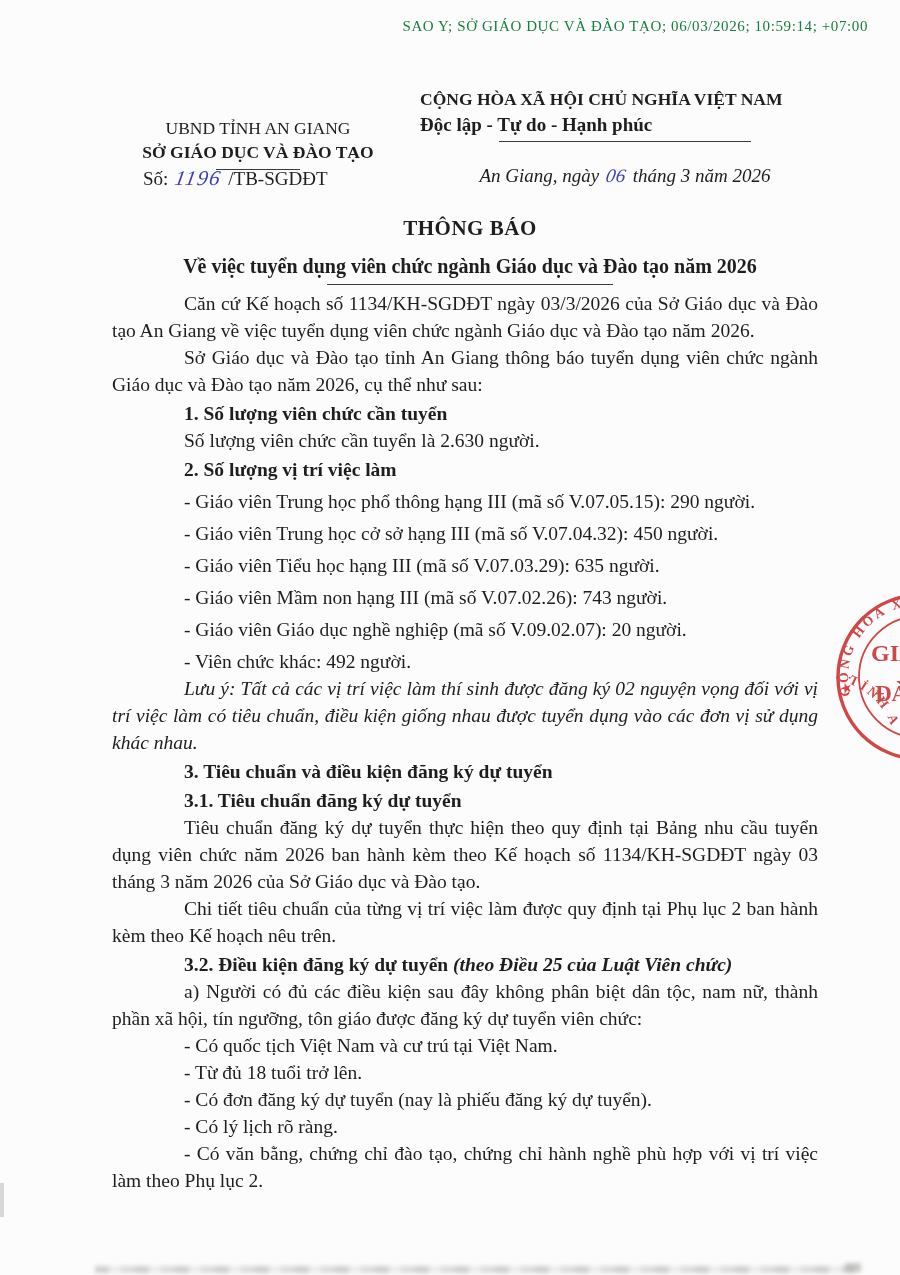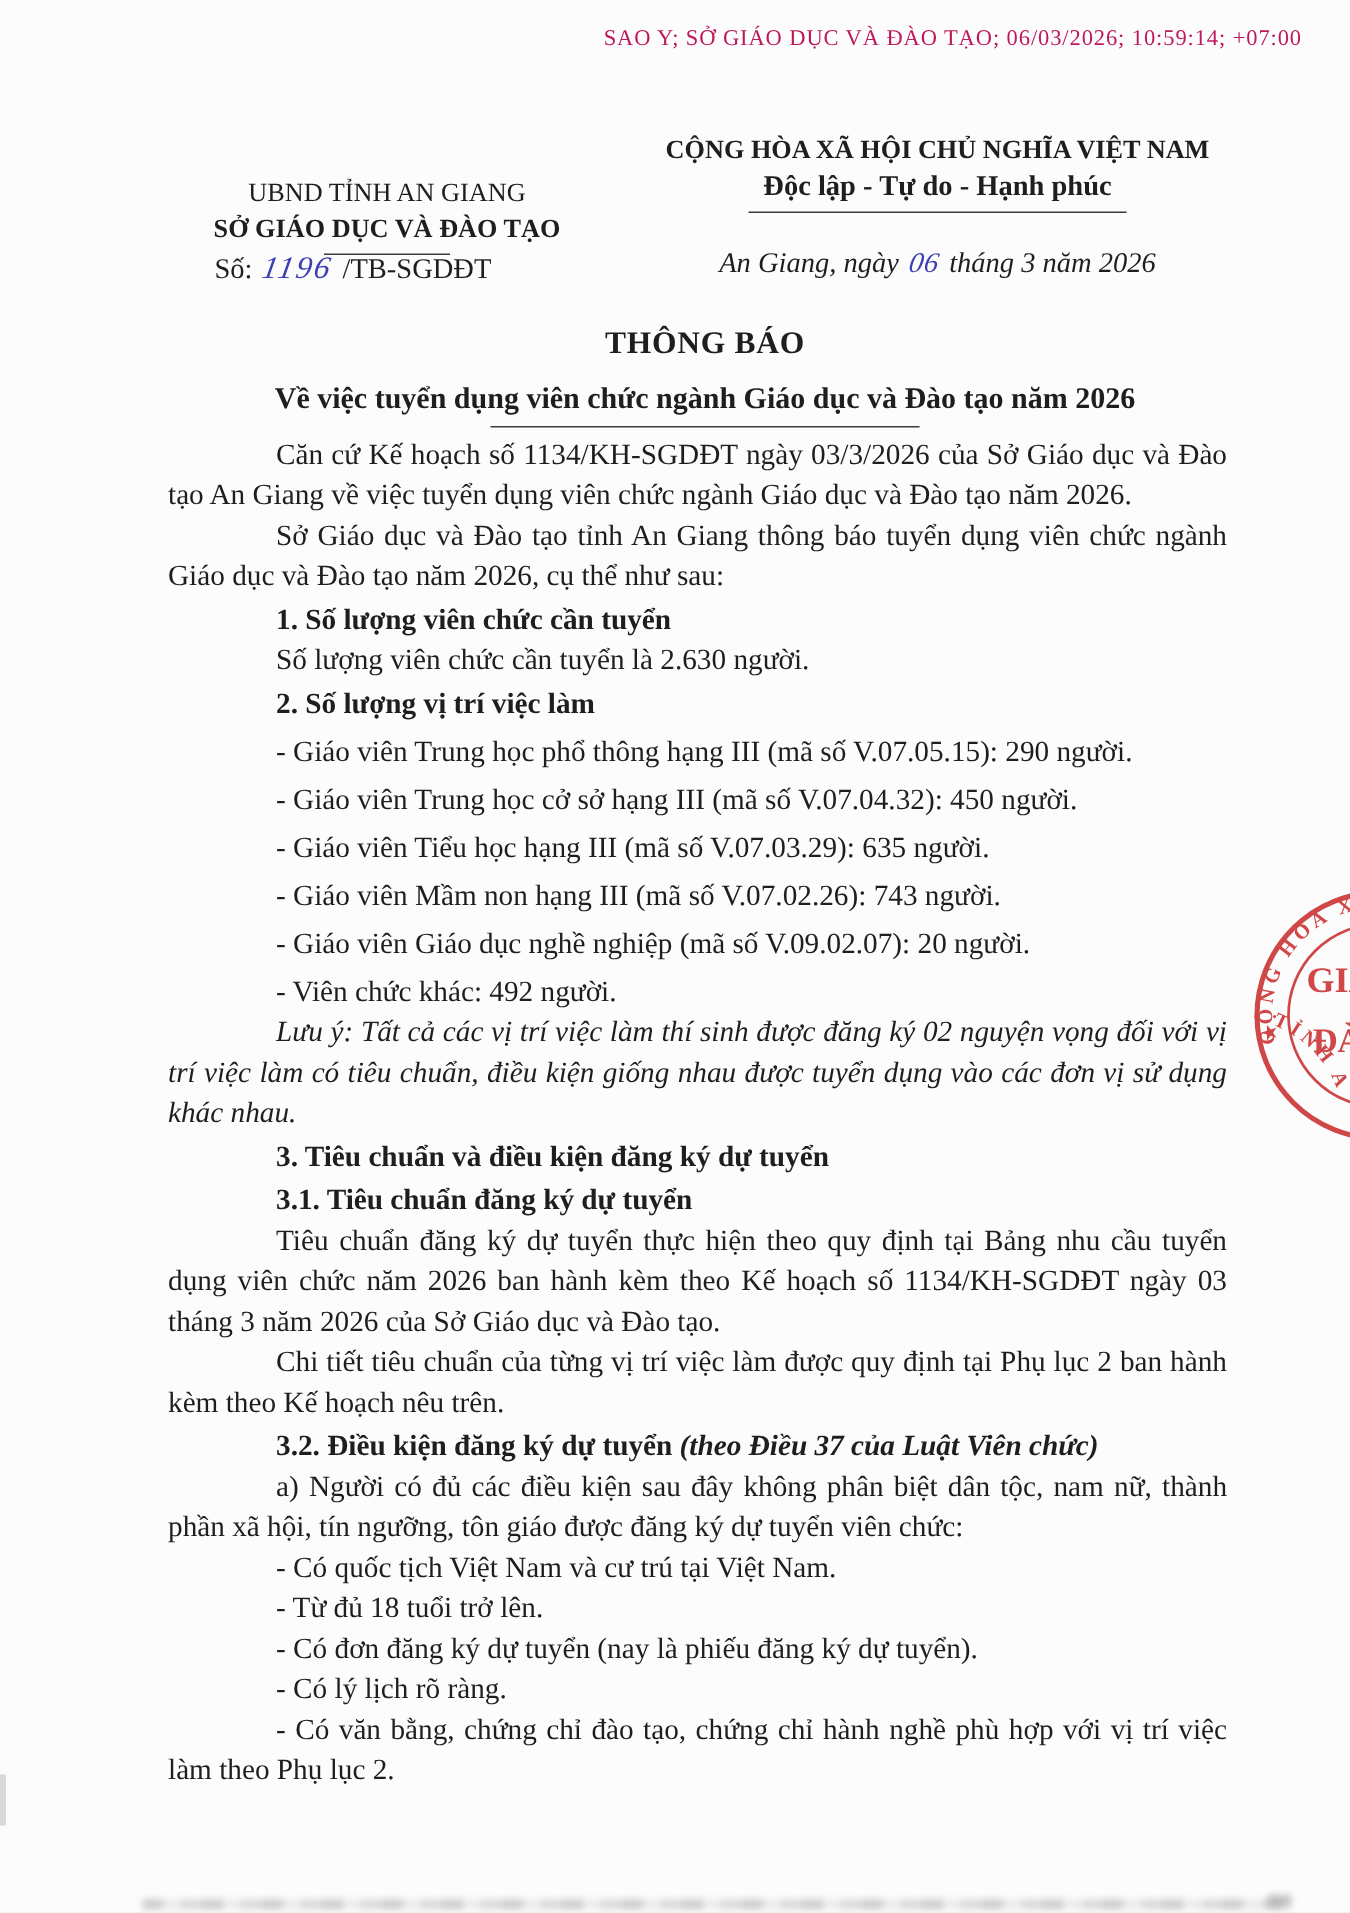--- a/index.html
+++ b/index.html
@@ -6,31 +6,31 @@
   .page{
     position:relative;
     width:900px;height:1275px;
     background:#fcfcfc;
     overflow:hidden;
     font-family:"Liberation Serif","DejaVu Serif",serif;
     color:#1e1e20;
   }
   .scan-line{
     position:absolute;top:18px;right:32px;
-    font-size:15px;letter-spacing:.6px;color:#be185d;
+    font-size:15px;letter-spacing:.6px;color:#15803d;
   }
   .hdr-left{
     position:absolute;top:88px;left:108px;width:300px;text-align:center;
     line-height:1.35;
   }
   .hdr-left .hl1{font-size:17.5px;margin-top:29px;}
   .hdr-left .hl2{font-size:17.5px;font-weight:bold;}
   .ul-left{width:84px;height:0;border-top:1.6px solid #3a3a45;margin:5px auto 0 auto;}
   .hdr-right{
-    position:absolute;top:88px;left:420px;width:410px;text-align:center;
+    position:absolute;top:88px;left:420px;width:410px;text-align:left;
     line-height:1.35;
   }
   .hdr-right .hr1{font-size:17.5px;font-weight:bold;}
   .hdr-right .hr2{font-size:19px;font-weight:bold;}
   .ul-right{width:252px;height:0;border-top:1.6px solid #3a3a45;margin:4px auto 0 auto;}
   .doc-number{
     position:absolute;top:166px;left:143px;font-size:19px;
   }
   .place-date{
     position:absolute;top:165px;left:420px;width:410px;text-align:center;
@@ -132,21 +132,21 @@
     <p class="ind li">- Giáo viên Trung học cở sở hạng III (mã số V.07.04.32): 450 người.</p>
     <p class="ind li">- Giáo viên Tiểu học hạng III (mã số V.07.03.29): 635 người.</p>
     <p class="ind li">- Giáo viên Mầm non hạng III (mã số V.07.02.26): 743 người.</p>
     <p class="ind li">- Giáo viên Giáo dục nghề nghiệp (mã số V.09.02.07): 20 người.</p>
     <p class="ind li">- Viên chức khác: 492 người.</p>
     <p class="ind just italic">Lưu ý: Tất cả các vị trí việc làm thí sinh được đăng ký 02 nguyện vọng đối với vị trí việc làm có tiêu chuẩn, điều kiện giống nhau được tuyển dụng vào các đơn vị sử dụng khác nhau.</p>
     <p class="ind bold hgap">3. Tiêu chuẩn và điều kiện đăng ký dự tuyển</p>
     <p class="ind bold hgap">3.1. Tiêu chuẩn đăng ký dự tuyển</p>
     <p class="ind just">Tiêu chuẩn đăng ký dự tuyển thực hiện theo quy định tại Bảng nhu cầu tuyển dụng viên chức năm 2026 ban hành kèm theo Kế hoạch số 1134/KH-SGDĐT ngày 03 tháng 3 năm 2026 của Sở Giáo dục và Đào tạo.</p>
     <p class="ind just">Chi tiết tiêu chuẩn của từng vị trí việc làm được quy định tại Phụ lục 2 ban hành kèm theo Kế hoạch nêu trên.</p>
-    <p class="ind hgap"><span class="bold">3.2. Điều kiện đăng ký dự tuyển</span>&nbsp;<span class="bold italic">(theo Điều 37 của Luật Viên chức)</span></p>
+    <p class="ind hgap"><span class="bold">3.2. Điều kiện đăng ký dự tuyển</span>&nbsp;<span class="bold italic">(theo Điều 25 của Luật Viên chức)</span></p>
     <p class="ind just">a) Người có đủ các điều kiện sau đây không phân biệt dân tộc, nam nữ, thành phần xã hội, tín ngưỡng, tôn giáo được đăng ký dự tuyển viên chức:</p>
     <p class="ind">- Có quốc tịch Việt Nam và cư trú tại Việt Nam.</p>
     <p class="ind">- Từ đủ 18 tuổi trở lên.</p>
     <p class="ind">- Có đơn đăng ký dự tuyển (nay là phiếu đăng ký dự tuyển).</p>
     <p class="ind">- Có lý lịch rõ ràng.</p>
     <p class="ind just">- Có văn bằng, chứng chỉ đào tạo, chứng chỉ hành nghề phù hợp với vị trí việc làm theo Phụ lục 2.</p>
   </div>
 
   <svg class="stamp" viewBox="0 0 170 170" width="170" height="170">
     <circle cx="85" cy="85" r="82" fill="none" stroke="#c92f2f" stroke-width="3.4"></circle>

